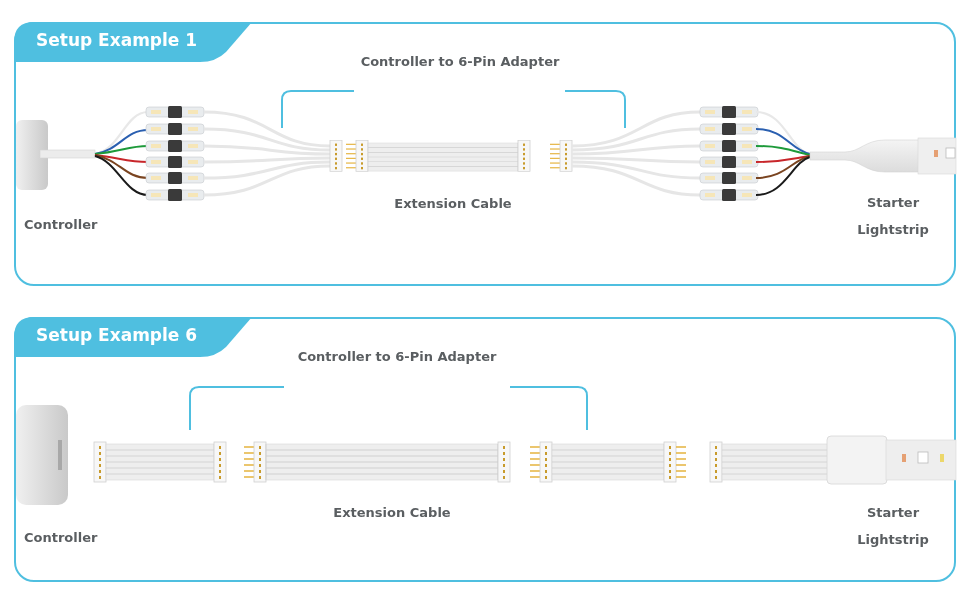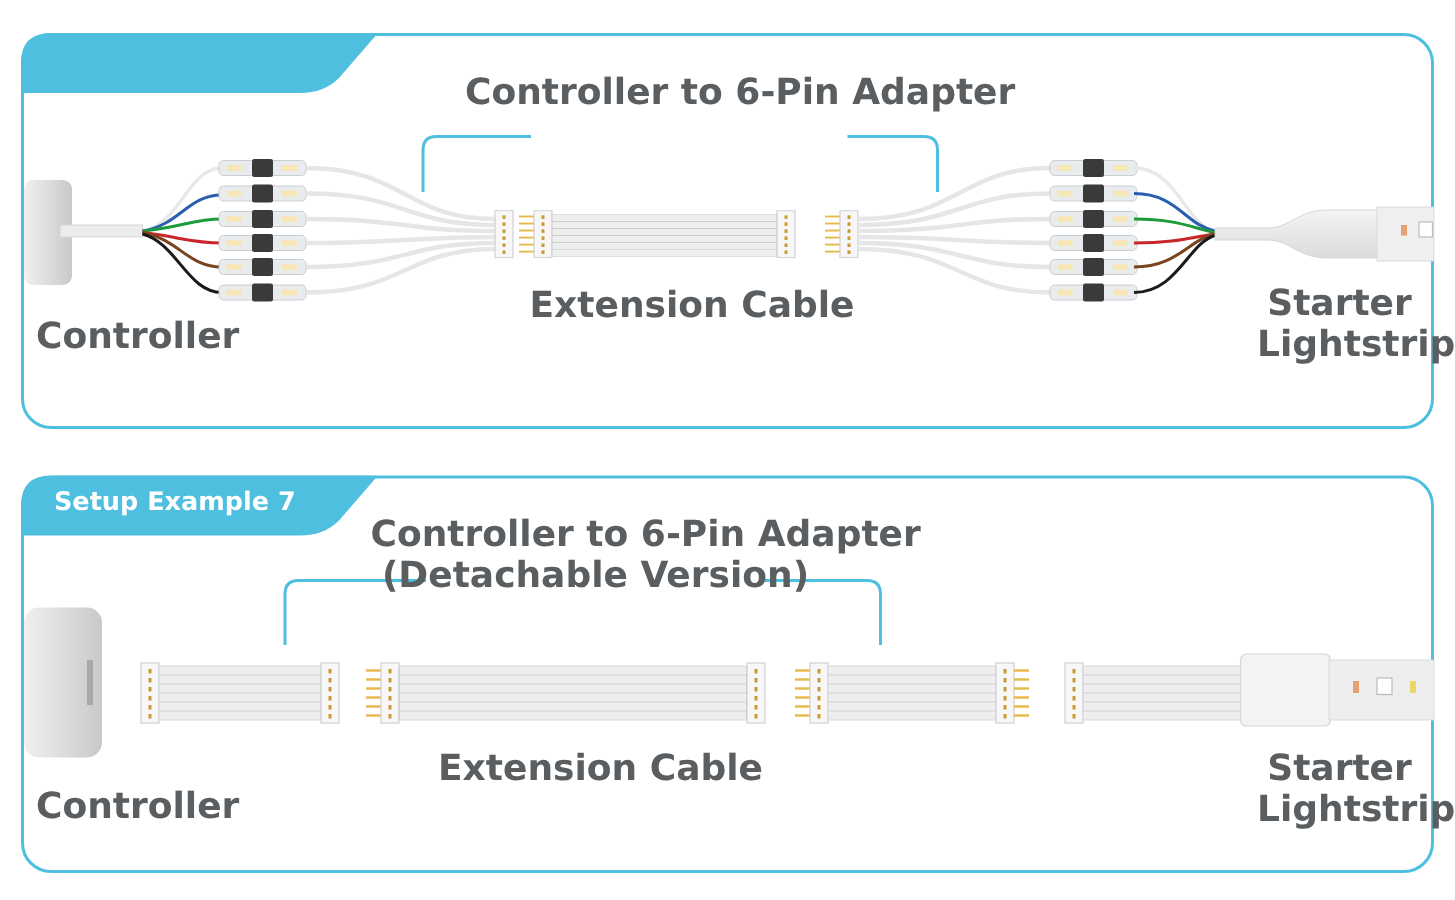--- a/index.html
+++ b/index.html
@@ -6,41 +6,42 @@
   body { width: 970px; height: 600px; position: relative; overflow: hidden;
          font-family: "DejaVu Sans", sans-serif; color: #555a5d; }
   .panel { position: absolute; left: 14px; width: 942px; border: 2px solid #4fbfe0;
            border-radius: 20px; box-sizing: border-box; background: #fff; }
   #panel1 { top: 22px; height: 264px; }
   #panel2 { top: 317px; height: 265px; }
   .tab { position: absolute; left: -2px; top: -2px; height: 40px; width: 238px; }
   .tab svg { position: absolute; left: 0; top: 0; }
   .tab-label { position: absolute; left: 22px; top: 8px; color: #fff; font-weight: bold;
                font-size: 17px; white-space: nowrap; }
-  .label { position: absolute; font-weight: bold; font-size: 24px; color: #5a5e61;
+  .label { position: absolute; font-weight: bold; font-size: 13px; color: #5a5e61;
            text-align: center; line-height: 27px; white-space: nowrap; }
   .diagram { position: absolute; left: 0; top: 0; }
 </style>
 </head>
 <body>
 
 <div class="panel" id="panel1">
   <div class="tab">
     <svg width="240" height="42">
       <path d="M20 0 H238 L212 30 Q202 40 186 40 H0 V20 Q0 0 20 0 Z" fill="#4fbfe0"></path>
     </svg>
+    <span class="tab-label">Setup Example 1</span>
   </div>
 </div>
 
 <div class="panel" id="panel2">
   <div class="tab">
     <svg width="240" height="42">
       <path d="M20 0 H238 L212 30 Q202 40 186 40 H0 V20 Q0 0 20 0 Z" fill="#4fbfe0"></path>
     </svg>
-    <span class="tab-label">Setup Example 7</span>
+    <span class="tab-label">Setup Example 6</span>
   </div>
 </div>
 
 <svg class="diagram" width="970" height="600">
   <defs>
     <linearGradient id="ctrlGrad" x1="0" x2="1" y1="0" y2="0">
       <stop offset="0" stop-color="#f0f0f0"></stop>
       <stop offset="1" stop-color="#c9c9c9"></stop>
     </linearGradient>
     <linearGradient id="cableGrad" x1="0" x2="0" y1="0" y2="1">
@@ -227,20 +228,19 @@
 </div>
 <div class="label" style="left:353px; top:190px; width:200px;">Extension Cable</div>
 <div class="label" style="left:24px; top:211px; text-align:left;">Controller</div>
 <div class="label" style="left:838px; top:189px; width:110px;">
   <div>Starter</div>
   <div>Lightstrip</div>
 </div>
 
 <div class="label" style="left:247px; top:343px; width:300px;">
   <div>Controller to 6-Pin Adapter</div>
-  <div>(Detachable Version)</div>
 </div>
 <div class="label" style="left:292px; top:499px; width:200px;">Extension Cable</div>
 <div class="label" style="left:24px; top:524px; text-align:left;">Controller</div>
 <div class="label" style="left:838px; top:499px; width:110px;">
   <div>Starter</div>
   <div>Lightstrip</div>
 </div>
 
 </body></html>

